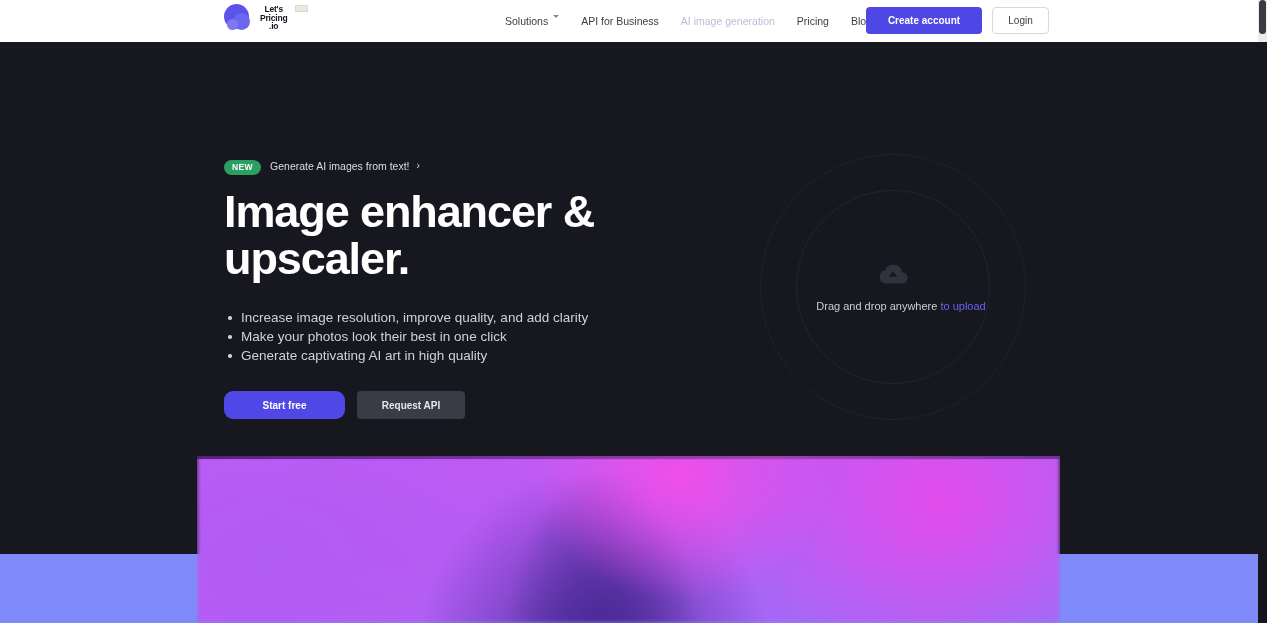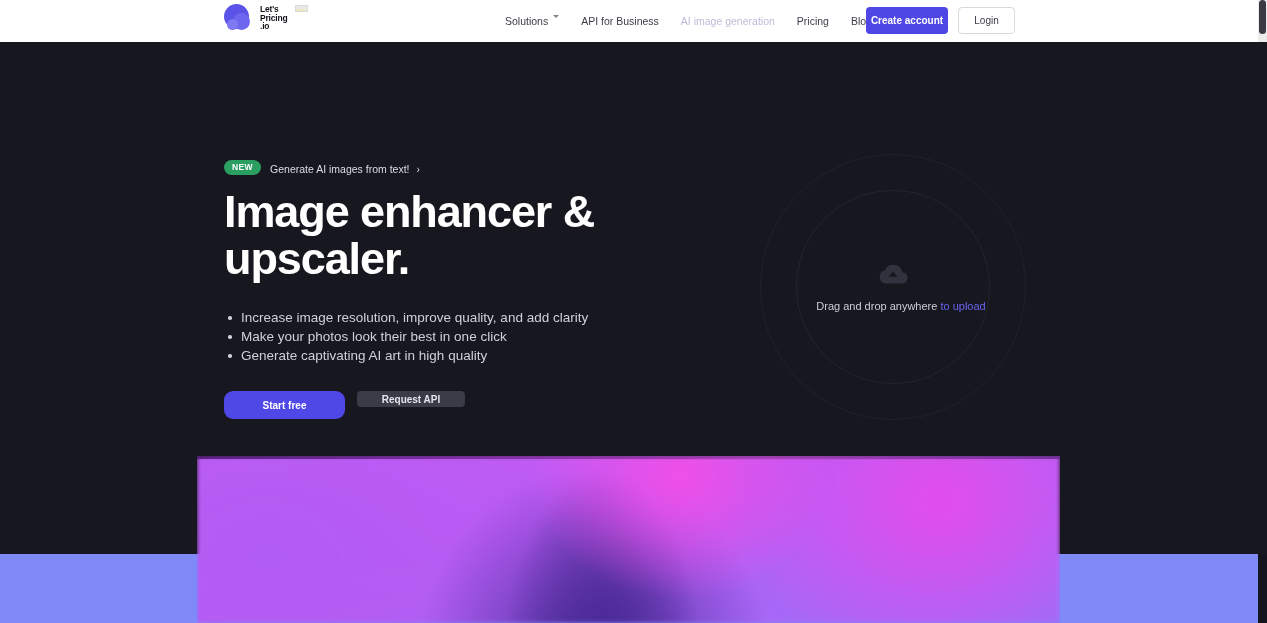--- a/index.html
+++ b/index.html
@@ -67,20 +67,21 @@
     left: 3px; top: 16px;
     width: 11px; height: 11px;
     border-radius: 50%;
     background: #7e78f2;
   }
   .brand-text {
     display: flex;
     flex-direction: column;
     line-height: 8.5px;
     position: relative;
+    align-items: center;
   }
   .brand-text span {
     font-size: 8.5px;
     font-weight: bold;
     color: #13131b;
     letter-spacing: -0.2px;
   }
   .brand-flag {
     position: absolute;
     left: 35px;
@@ -119,21 +120,21 @@
   }
 
   .header-actions {
     position: absolute;
     left: 866px;
     top: 7px;
     display: flex;
     gap: 10px;
   }
   .btn-create {
-    width: 82px; height: 27px;
+    width: 116px; height: 27px;
     background: #4e46e5;
     color: #fff;
     border: none;
     border-radius: 4px;
     font-size: 10px;
     font-weight: bold;
     font-family: inherit;
     cursor: pointer;
   }
   .btn-login {
@@ -178,21 +179,21 @@
 
   .hero-copy {
     position: absolute;
     left: 224px;
     top: 118px;
     width: 520px;
   }
 
   .badge-row {
     display: flex;
-    align-items: flex-end;
+    align-items: flex-start;
     gap: 9px;
     margin-bottom: 13px;
     cursor: pointer;
   }
   .badge-new {
     background: #2b9e62;
     color: #ffffff;
     font-size: 8.5px;
     font-weight: bold;
     letter-spacing: 0.4px;
@@ -247,21 +248,21 @@
     background: #4f47e6;
     color: #ffffff;
     border: none;
     border-radius: 9px;
     font-size: 10px;
     font-weight: bold;
     font-family: inherit;
     cursor: pointer;
   }
   .btn-api {
-    width: 108px; height: 16px;
+    width: 108px; height: 28px;
     background: #3b3b47;
     color: #e4e4ec;
     border: none;
     border-radius: 4px;
     font-size: 10px;
     font-weight: bold;
     font-family: inherit;
     cursor: pointer;
   }
 

